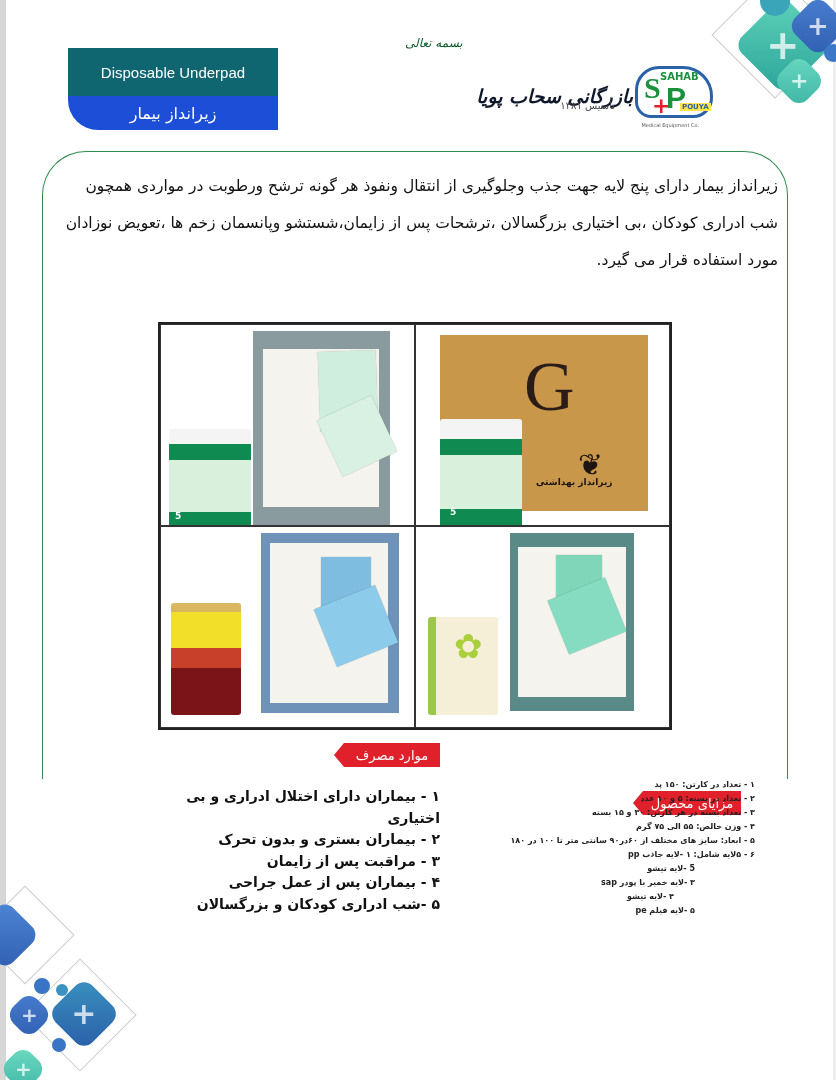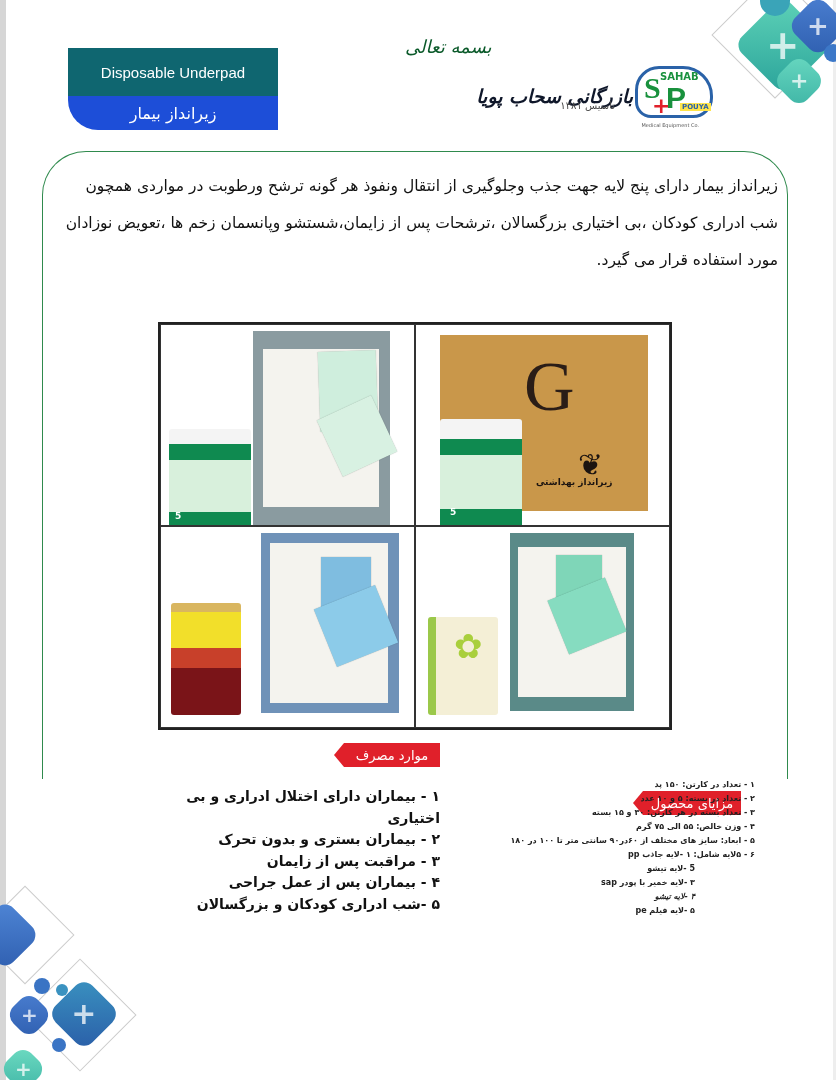--- a/index.html
+++ b/index.html
@@ -14,21 +14,21 @@
   .tile { position: absolute; border-radius: 12px; transform: rotate(45deg); display: flex; align-items: center; justify-content: center; }
   .tile .cross { transform: rotate(-45deg); color: rgba(255,255,255,0.75); font-weight: bold; line-height: 1; font-family: "DejaVu Sans", sans-serif; }
   .dot { position: absolute; border-radius: 50%; }
   .outline-diamond { position: absolute; border: 1px solid rgba(140,140,140,0.45); transform: rotate(45deg); }
 
   
   .title-tag { position: absolute; left: 68px; top: 48px; width: 210px; height: 82px; }
   .title-en { height: 48px; background: #0f6670; color: #fff; font-family: "Liberation Sans", sans-serif; font-size: 15px; display: flex; align-items: center; justify-content: center; }
   .title-fa { height: 34px; background: #1d4ed8; color: #fff; font-size: 16px; display: flex; align-items: center; justify-content: center; border-bottom-left-radius: 30px; direction: rtl; }
 
-  .bismillah { position: absolute; left: 405px; top: 36px; font-family: "DejaVu Serif", serif; font-style: italic; font-size: 18px; color: #0b5a2a; direction: rtl; }
+  .bismillah { position: absolute; left: 405px; top: 36px; font-family: "DejaVu Serif", serif; font-style: italic; font-size: 12px; color: #0b5a2a; direction: rtl; }
 
   
   .logo { position: absolute; left: 515px; top: 66px; width: 200px; height: 70px; }
   .logo-name { position: absolute; right: 82px; top: 4px; font-family: "DejaVu Serif", serif; font-weight: bold; font-style: italic; font-size: 19px; color: #0f172a; direction: rtl; white-space: nowrap; margin-top: 15px; }
   .logo-est { position: absolute; right: 100px; top: 34px; font-size: 10px; color: #444; direction: rtl; white-space: nowrap; }
   .logo-mark { position: absolute; right: 2px; top: 0; width: 78px; height: 52px; border: 3px solid #2a62a8; border-radius: 24px 30px 20px 16px; }
   .logo-s { position: absolute; left: 6px; top: 2px; font-family: "Liberation Serif", serif; font-weight: bold; font-size: 30px; color: #19913d; }
   .logo-p { position: absolute; left: 28px; top: 12px; font-family: "Liberation Sans", sans-serif; font-weight: bold; font-size: 30px; color: #19913d; }
   .logo-plus { position: absolute; left: 14px; top: 24px; font-weight: bold; font-size: 22px; color: #e0202a; }
   .logo-sahab { position: absolute; left: 22px; top: 2px; font-size: 10px; color: #19913d; font-weight: bold; }
@@ -178,15 +178,15 @@
 <div class="tag" style="left:633px; top:743px; width:108px;margin-top:48px;">مزایای محصول</div>
 <div class="features-list">
   <div>۱ - تعداد در کارتن: ۱۵۰ پد</div>
   <div>۲ -  تعداد در بسته: ۵ و ۱۰ عدد</div>
   <div>۳ -  تعداد بسته در هر کارتن: ۳۰ و ۱۵ بسته</div>
   <div>۴ - وزن خالص: ۵۵ الی ۷۵ گرم</div>
   <div>۵ - ابعاد: سایز های مختلف از ۶۰در۹۰ سانتی متر تا ۱۰۰ در ۱۸۰</div>
   <div>۶ -  ۵لایه شامل:  ۱ -لایه جاذب pp</div>
   <div style="margin-right:60px;">5 -لایه تیشو</div>
   <div style="margin-right:60px;">۳ -لایه خمیر با پودر sap</div>
-  <div style="margin-right:60px;font-style:italic;">۴ -لایه تیشو</div>
+  <div style="margin-right:81px;">۴ -لایه تیشو</div>
   <div style="margin-right:60px;">۵ -لایه فیلم pe</div>
 </div>
 
 </body></html>

